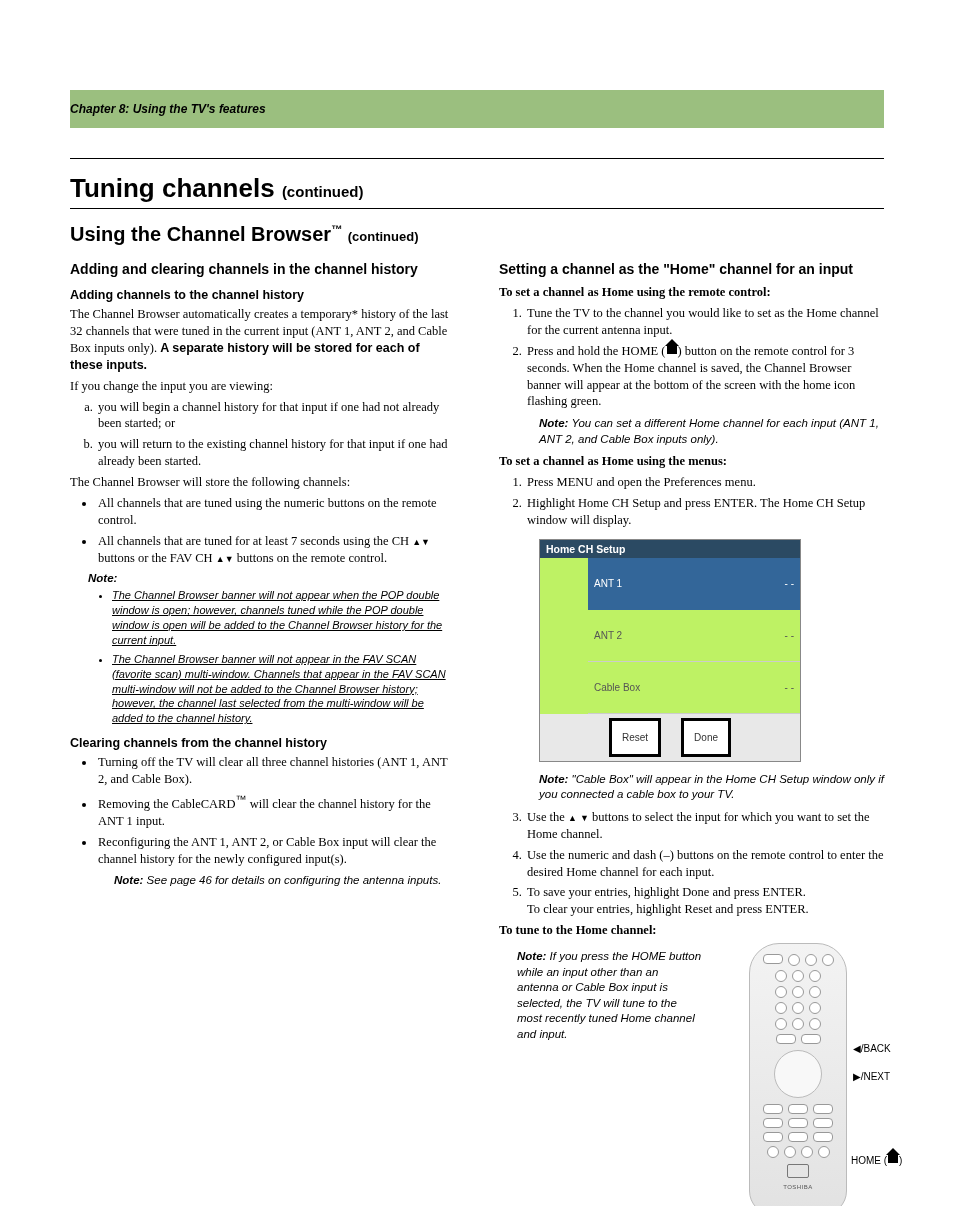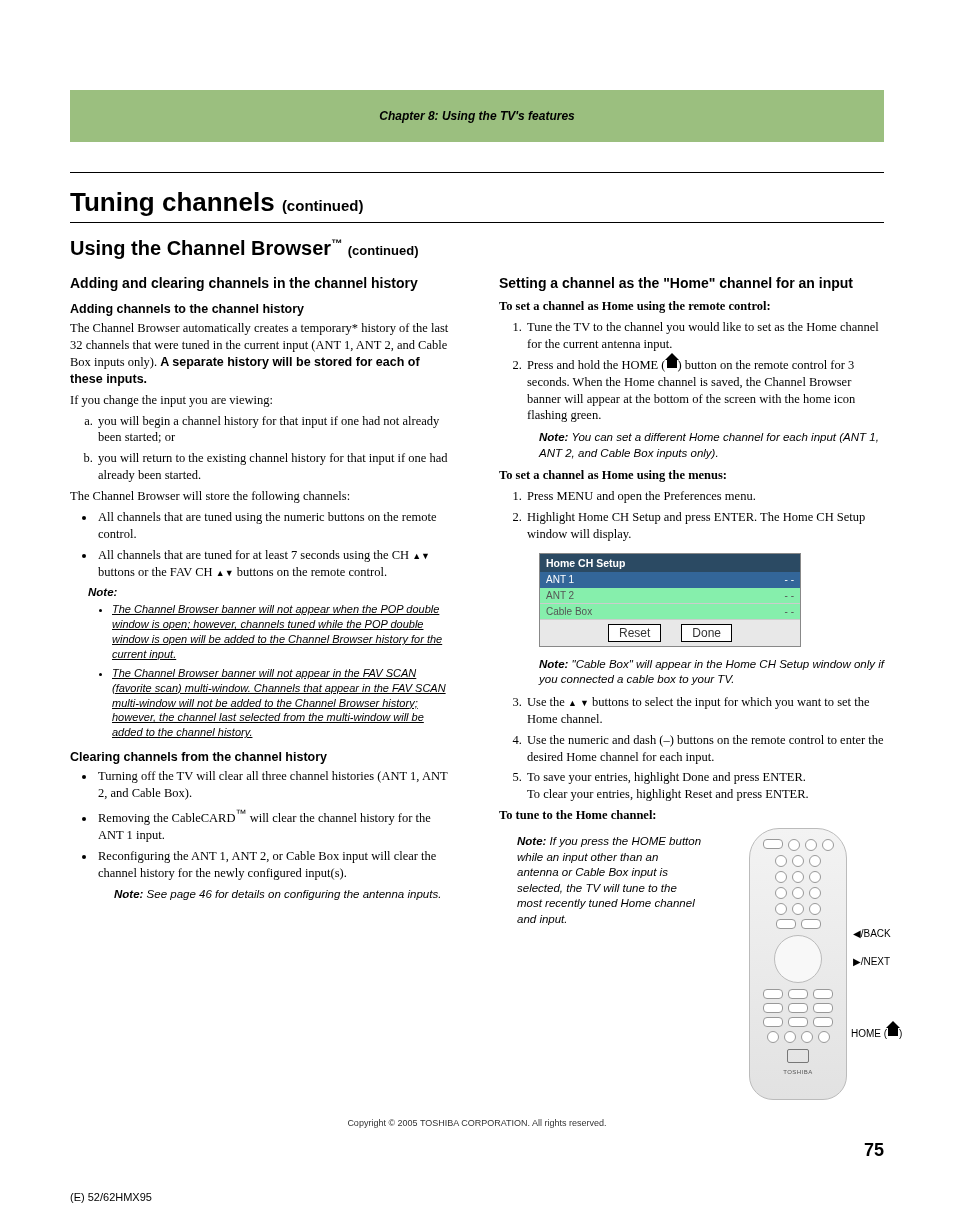--- a/index.html
+++ b/index.html
@@ -9,22 +9,22 @@
     color: #000;
     width: 954px;
   }
   .page {
     padding: 90px 70px 40px 70px;
     position: relative;
     box-sizing: border-box;
   }
   .chapter-bar {
     background: #9bbf7f;
-    text-align: center;
-    padding: 19px 0;
+    text-align: left;
+    padding: 12px 0;
     font-family: Arial, Helvetica, sans-serif;
     font-weight: bold;
     font-style: italic;
     font-size: 12px;
     color: #000;
     margin-bottom: 30px;
   }
   .rule {
     border: 0;
     border-top: 1px solid #000;
@@ -122,53 +122,54 @@
   }
   ol.num > li, ol.alpha > li, ul.bullets > li { padding-left: 2px; }
 
   
   .hcs {
     font-family: Arial, Helvetica, sans-serif;
     width: 260px;
     margin: 10px 0 10px 40px;
     border: 1px solid #888;
     font-size: 10px;
-    background: #86efac;
+    background: #bef264;
   }
   .hcs-title {
     background: #2b4a63;
     color: #fff;
     font-weight: bold;
     padding: 3px 6px;
     font-size: 10.5px;
   }
   .hcs-row {
     display: flex;
     justify-content: space-between;
     border-bottom: 1px solid #ccc;
-    padding: 2px 6px;
+    padding: 20px 6px;
     color: #555;
+    margin-left: 48px;
   }
   .hcs-row.sel {
     background: #336699;
     color: #fff;
     border-bottom: 1px solid #336699;
   }
   .hcs-btns {
     display: flex;
     gap: 20px;
     justify-content: center;
     padding: 4px 0;
     background: #e8e8e8;
   }
   .hcs-btn {
     background: #fff;
-    border: 1px solid #000000;
-    padding: 1px 10px;
-    font-size: 12px;
+    border: 3px solid #000000;
+    padding: 11px 10px;
+    font-size: 10px;
     color: #333;
   }
 
   
   .remote-row {
     display: flex;
     align-items: flex-start;
     gap: 12px;
   }
   .remote-text { flex: 1; }
@@ -446,21 +447,21 @@
                 </div>
               <div class="logo"></div>
               <div class="toshiba">TOSHIBA</div>
             </div>
             <div class="remote-label" style="top:100px">
               <span class="tri-left"></span><span>/BACK</span>
             </div>
             <div class="remote-label" style="top:128px">
               <span class="tri-right"></span><span>/NEXT</span>
             </div>
-            <div class="remote-label" style="top:200px; right:-74px; width:72px">
+            <div class="remote-label" style="top:212px; right:-74px; width:72px">
               <span>HOME (</span><span class="home-icon"></span><span>)</span>
             </div>
           </div>
         </div>
       </div>
     </div>
   </div>
 
   <div class="footer-copy">Copyright © 2005 TOSHIBA CORPORATION. All rights reserved.</div>
   <div class="page-number">75</div>

